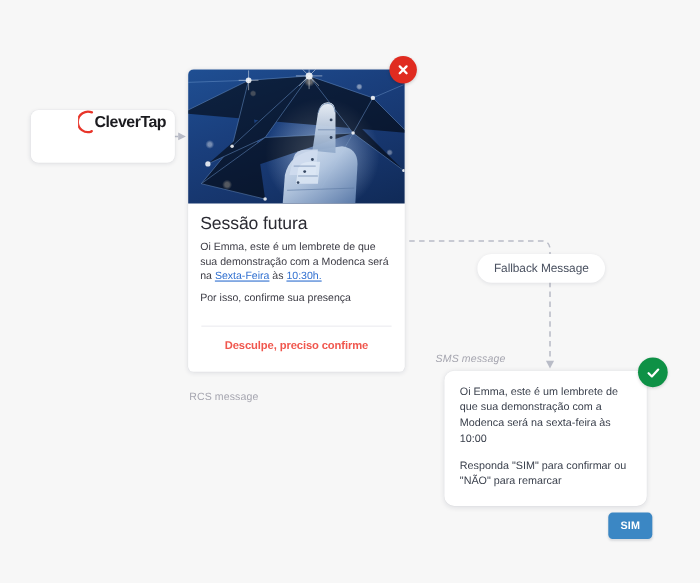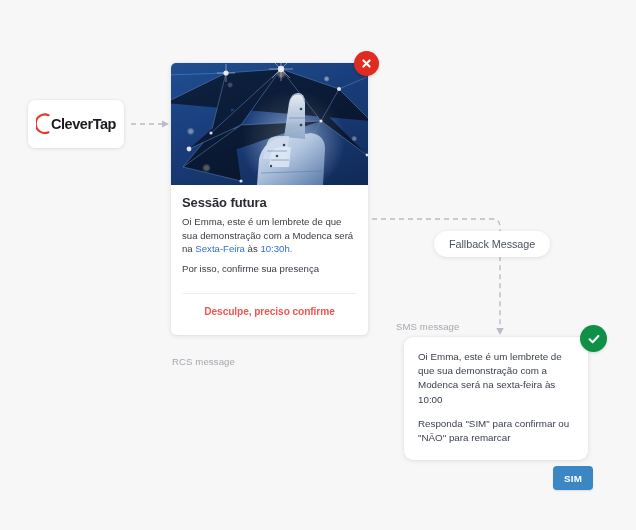--- a/index.html
+++ b/index.html
@@ -32,22 +32,23 @@
 
   
   #brand-card {
     position: absolute;
     left: 28px; top: 100px;
     width: 96px; height: 48px;
     background: #ffffff;
     border-radius: 7px;
     box-shadow: 0 1px 4px rgba(20,30,60,0.10), 0 0 0 0.5px rgba(20,30,60,0.03);
     display: flex;
-    align-items: center;
+    align-items: flex-start;
     justify-content: center;
+    padding-left: 35px;
   }
   #brand-logo {
     display: flex;
     align-items: center;
     gap: 1px;
   }
   .brand-arc { display:block; }
   #brand-word {
     font-size: 14.5px;
     font-weight: bold;
@@ -79,34 +80,35 @@
       radial-gradient(circle at 93% 62%, rgba(255,255,255,0.35) 0 1.4px, rgba(255,255,255,0) 3px),
       radial-gradient(circle at 62% 64%, rgba(214,232,255,0.42) 0 16px, rgba(255,255,255,0) 52px),
       linear-gradient(160deg, #1f4f93 0%, #1a3f7d 38%, #16356c 68%, #102a57 100%);
     overflow: hidden;
   }
   #rcs-hero .net { position:absolute; left:0; top:0; }
   #rcs-hero .hand { position:absolute; left:0; top:0; }
 
   #rcs-body { padding: 10px 11px 14px 11px; }
   #rcs-title {
-    font-size: 13px;
-    font-weight: bold;
+    font-size: 16px;
+    font-weight: normal;
     color: #2b2b33;
     margin: 0 0 5px 0;
     letter-spacing: -0.1px;
   }
   .rcs-para {
     font-size: 9.6px;
     line-height: 1.42;
     color: #3b3b44;
     margin: 0 0 6px 0;
   }
   .rcs-link {
     color: #2f6fd0;
+    text-decoration: underline;
   }
   #rcs-actions { margin-top: 18px; }
   .rcs-action {
     text-align: center;
     font-size: 10.2px;
     font-weight: bold;
     padding: 5px 0 11px 0;
     letter-spacing: -0.1px;
   }
   .rcs-action.accept { color: #2aa05a; }
@@ -132,21 +134,21 @@
   }
 
   
   .caption {
     position: absolute;
     font-size: 9.6px;
     color: #a6a6b0;
     letter-spacing: 0.1px;
   }
   #rcs-caption { left: 172px; top: 356px; }
-  #sms-caption { left: 396px; top: 321px; }
+  #sms-caption { left: 396px; top: 321px; font-style: italic; }
 
   
   #fallback-pill {
     position: absolute;
     left: 434px; top: 231px;
     height: 26px;
     padding: 0 15px;
     background: #ffffff;
     border-radius: 14px;
     display: flex;

